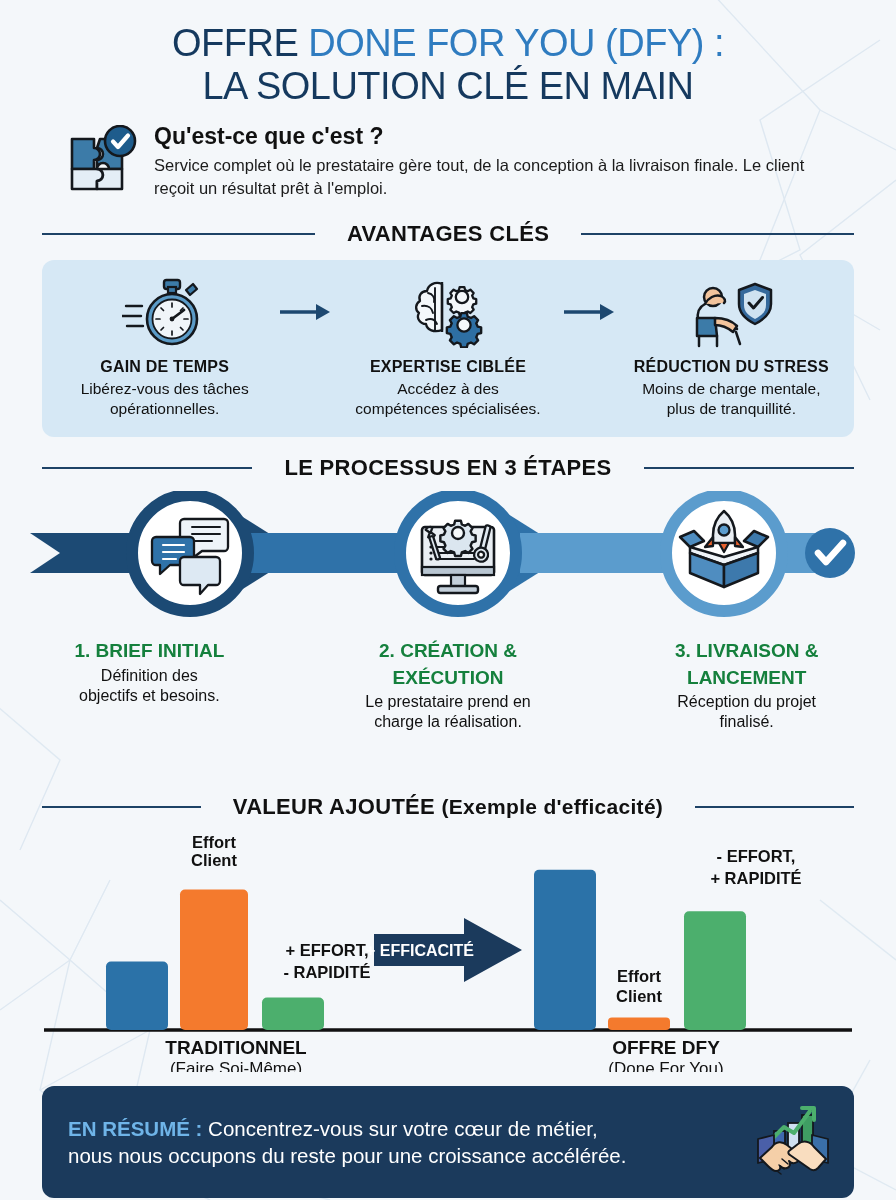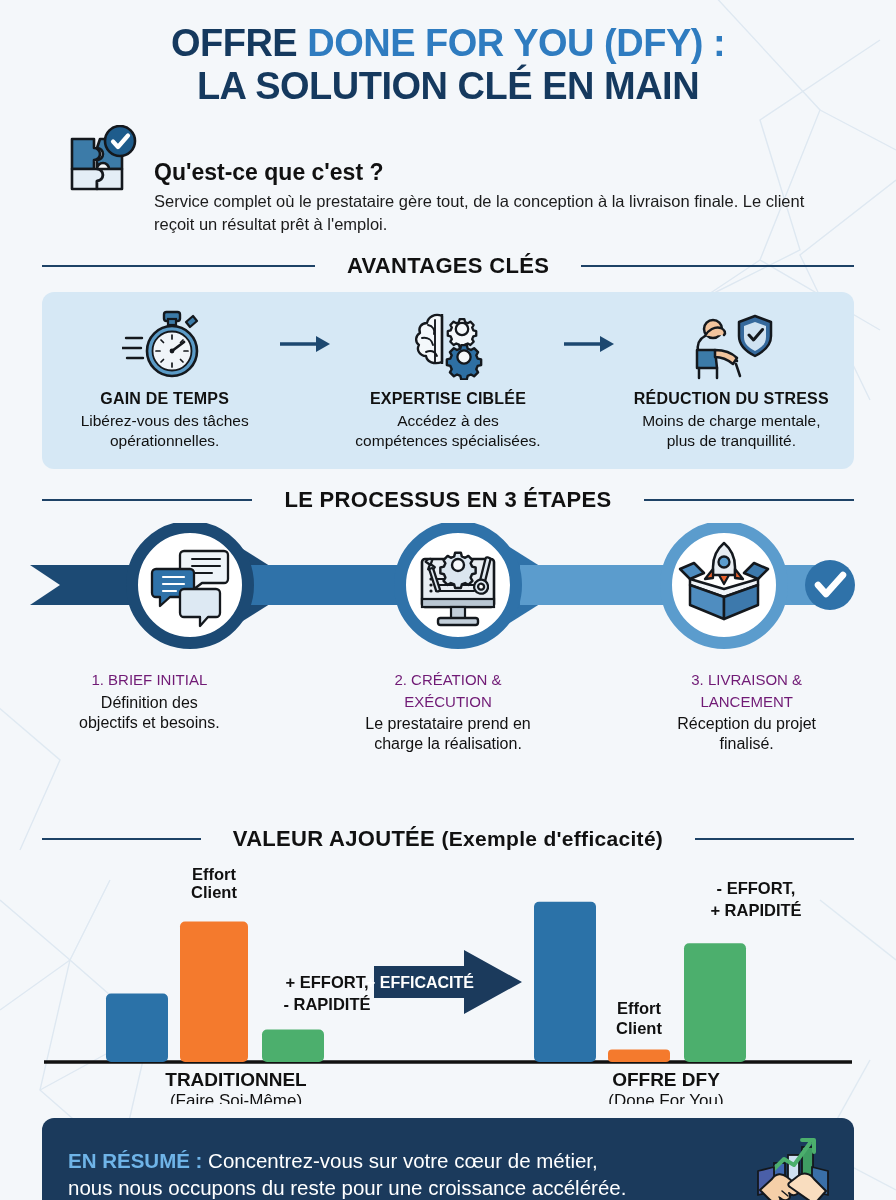--- a/index.html
+++ b/index.html
@@ -10,30 +10,30 @@
     position:relative;
     overflow:hidden;
     color:#111;
   }
   #bgTexture { position:absolute; inset:0; z-index:0; pointer-events:none; }
   .page { position:relative; z-index:1; width:896px; height:1200px; }
 
   
   .title-wrap { text-align:center; padding-top:22px; }
   .title-line {
-    font-size:38px; font-weight:bold; letter-spacing:-0.5px;
+    font-size:38px; font-weight:normal; letter-spacing:-0.5px;
     line-height:1.12; font-family:"Liberation Sans", sans-serif;
   }
   .t-dark { color:#15395e; }
   .t-blue { color:#2f7cc0; }
 
   
   .whatis { display:flex; align-items:flex-start; padding:14px 48px 0 62px; gap:14px; }
   .whatis-icon { flex:0 0 auto; margin-top:4px; }
-  .whatis-txt { flex:1; padding-top:2px;margin-top:36px; }
+  .whatis-txt { flex:1; padding-top:2px; }
   .whatis-h { font-size:23px; font-weight:bold; color:#111; margin-bottom:4px; }
   .whatis-p { font-size:16.5px; color:#1b1b1b; line-height:1.36; }
 
   
   .sec-head { display:flex; align-items:center; gap:32px; padding:0 42px; margin-top:18px; }
   .sec-rule { flex:1; height:2px; background:#1d4266; }
   .sec-title { font-size:22px; font-weight:bold; color:#111; white-space:nowrap; letter-spacing:0.3px; }
   .sec-title .soft { font-weight:bold; font-size:21px;text-align:center; }
 
   
@@ -45,21 +45,21 @@
   .adv-ico { height:72px; display:flex; align-items:center; justify-content:center; margin-bottom:10px; }
   .adv-h { font-size:16px; font-weight:bold; color:#111; margin-bottom:3px; letter-spacing:0.2px; }
   .adv-p { font-size:15.5px; color:#111; line-height:1.3; }
   .adv-arrow { flex:0 0 58px; display:flex; align-items:center; justify-content:center; height:72px; margin-top:0; }
 
   
   .proc-wrap { position:relative; margin-top:10px; height:285px; }
   .proc-svg { position:absolute; top:0; left:0; }
   .proc-labels { position:absolute; top:148px; left:0; width:896px; display:flex; }
   .proc-col { flex:1; text-align:center; padding:0 14px; }
-  .proc-h { font-size:15px; font-weight:normal; color:#701a75; line-height:1.22; margin-bottom:3px; }
+  .proc-h { font-size:19px; font-weight:bold; color:#15803d; line-height:1.22; margin-bottom:3px; }
   .proc-p { font-size:16px; color:#111; line-height:1.28; }
 
   
   .chart-wrap { position:relative; margin-top:2px; height:250px; }
   .chart-svg { position:absolute; top:0; left:0; }
   .bar-lbl { font-family:"Liberation Sans", sans-serif; font-weight:bold; fill:#111; }
 
   
   .footer {
     margin:14px 42px 0 42px; background:#1b3a5c; border-radius:12px;

